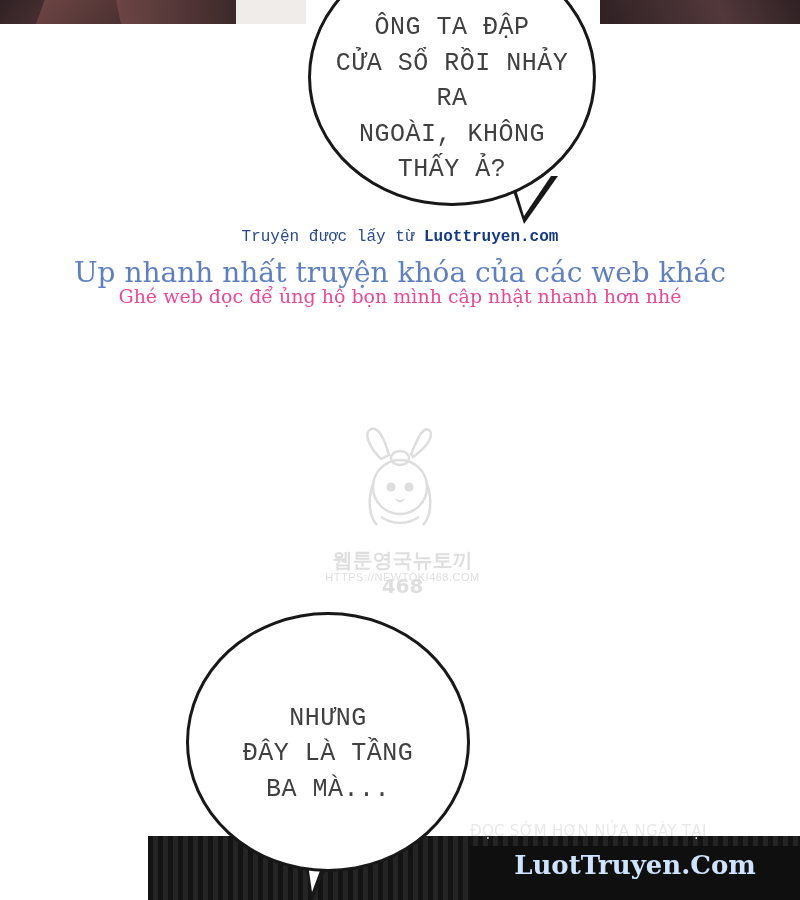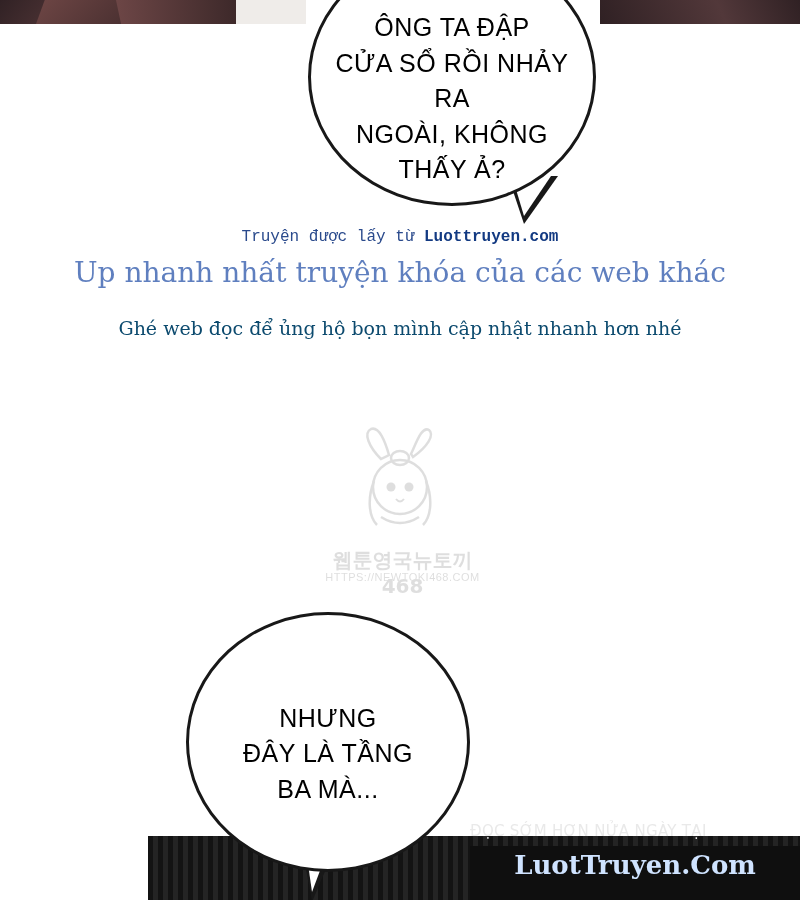--- a/index.html
+++ b/index.html
@@ -77,22 +77,22 @@
     position: absolute;
     background: #ffffff;
     border: 3px solid #181818;
     border-radius: 50%;
     display: flex;
     align-items: center;
     justify-content: center;
     text-align: center;
   }
   .bubble .btext {
-    font-family: Liberation Sans, sans-serif;
-    color: #000000;
+    font-family: Liberation Mono, monospace;
+    color: #404040;
     letter-spacing: 0.5px;
     line-height: 1.42;
     white-space: pre-line;
     padding: 0 10px;
   }
 
   #bubble-top {
     left: 308px; top: -52px;
     width: 288px; height: 258px;
   }
@@ -164,22 +164,21 @@
   #promo-2 {
     top: 256px;
     font-family: "DejaVu Serif", serif;
     font-size: 28px;
     color: #5f7fbf;
   }
   #promo-3 {
     top: 285px;
     font-family: "DejaVu Serif", serif;
     font-size: 19px;
-    color: #0c4a6e;
-    margin-top: 32px;
+    color: #ec4899;
   }
 
   
   .watermark {
     position: absolute;
     left: 315px; top: 425px;
     width: 175px; height: 170px;
     opacity: 0.22;
     color: #6d6d6d;
     text-align: center;

